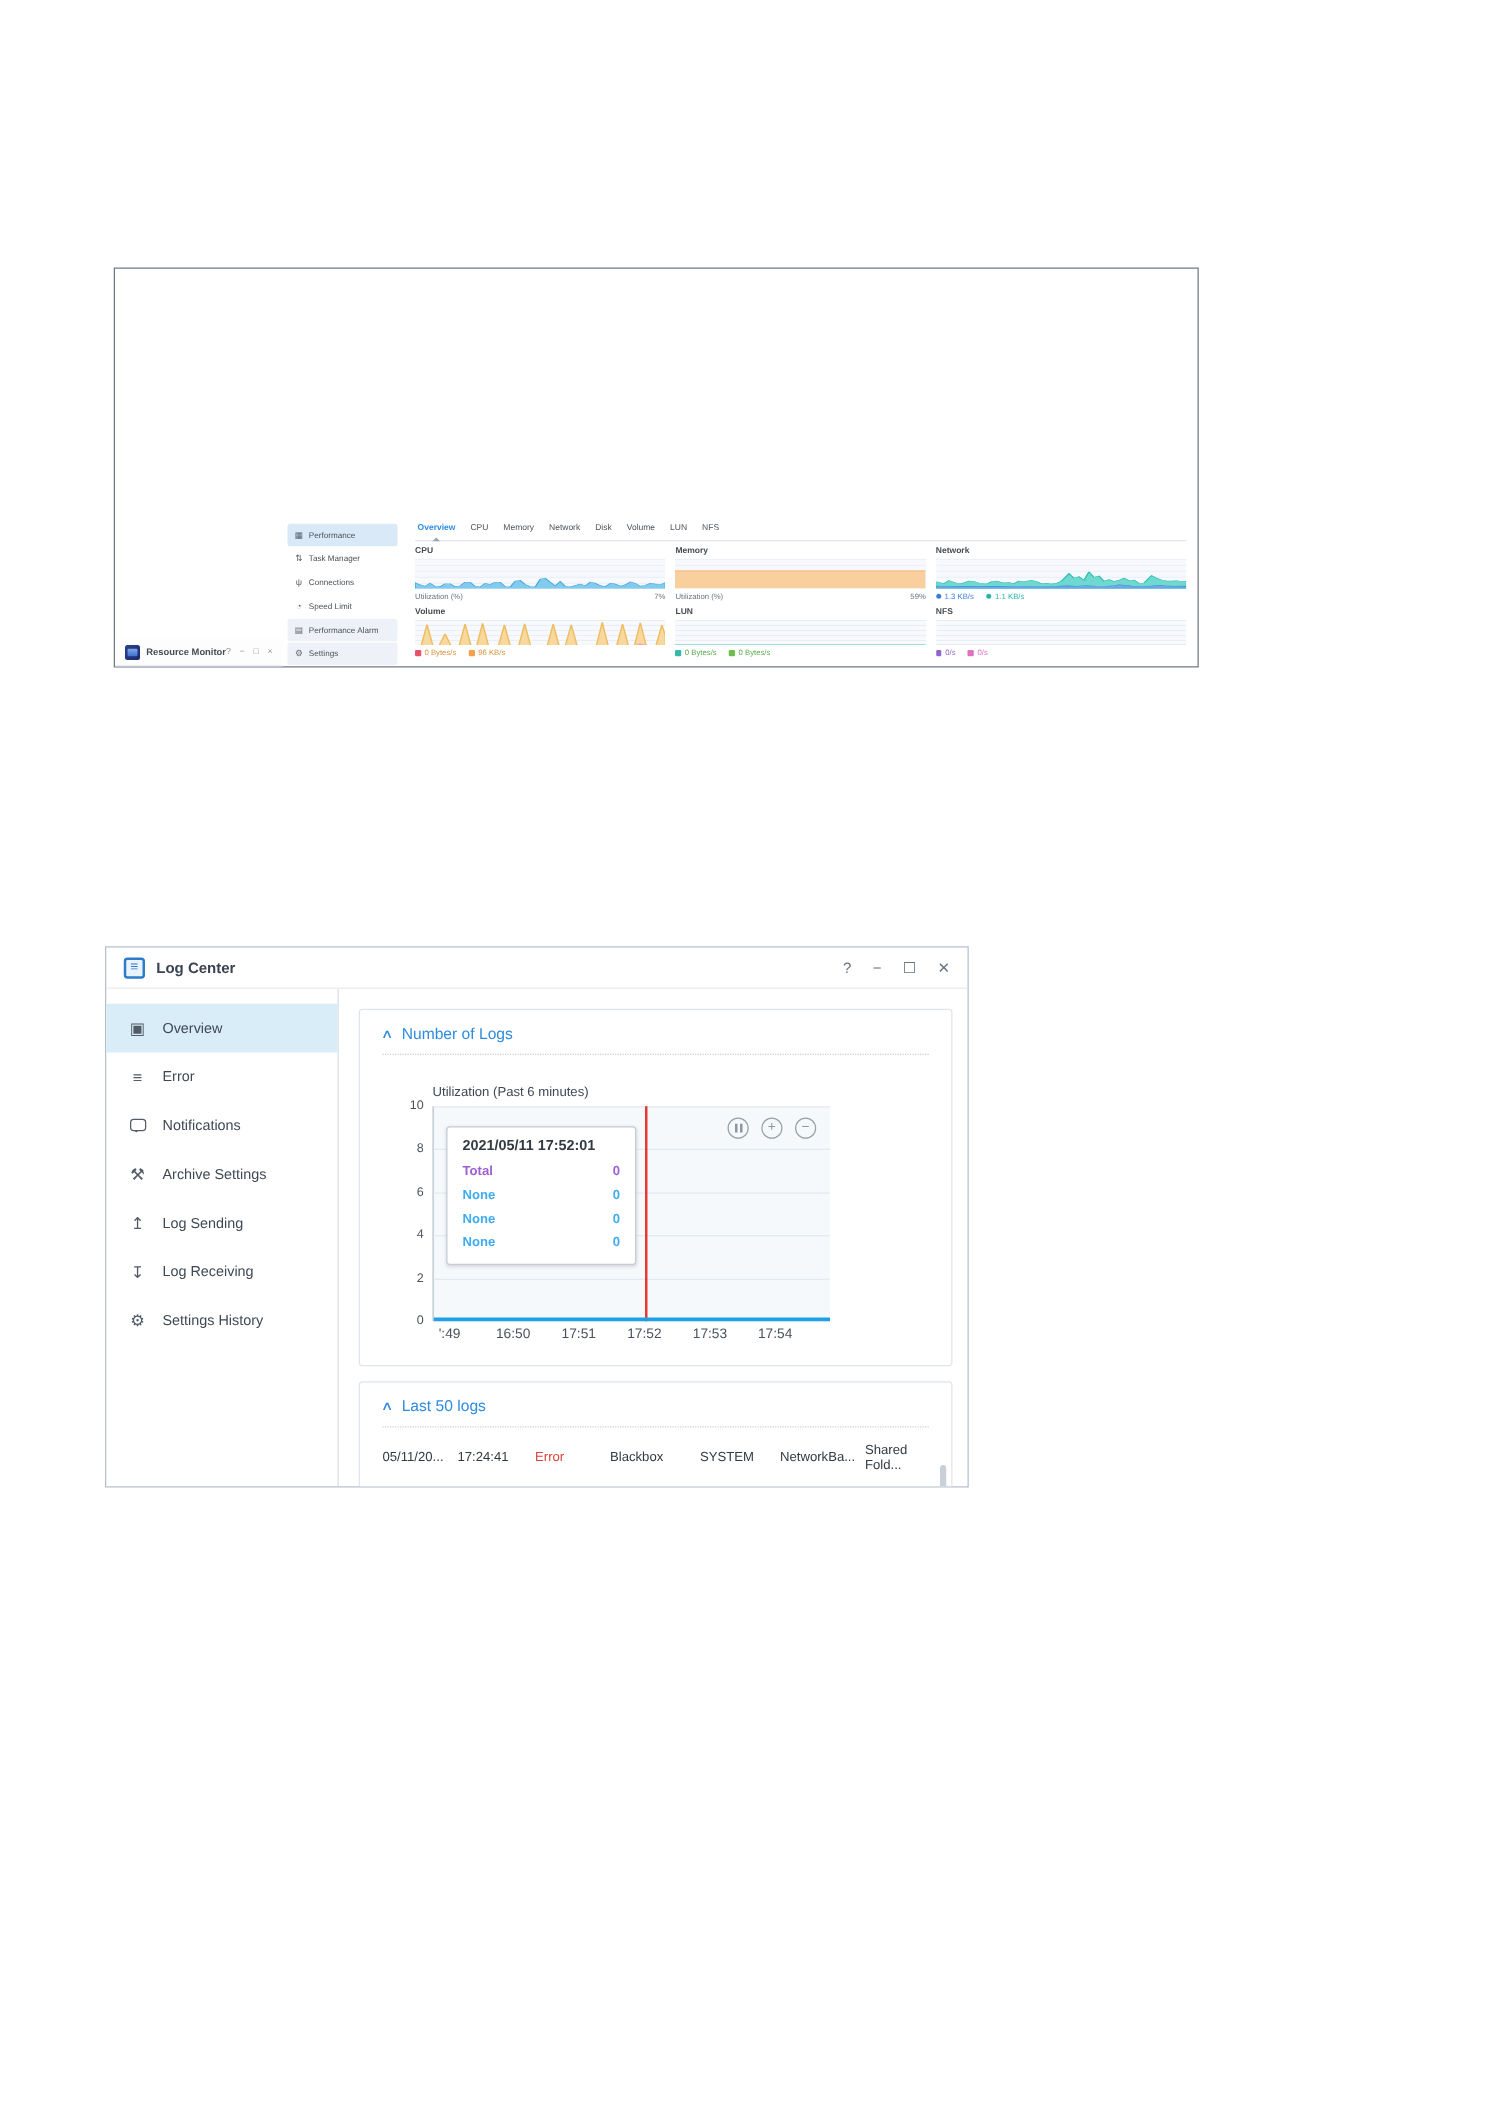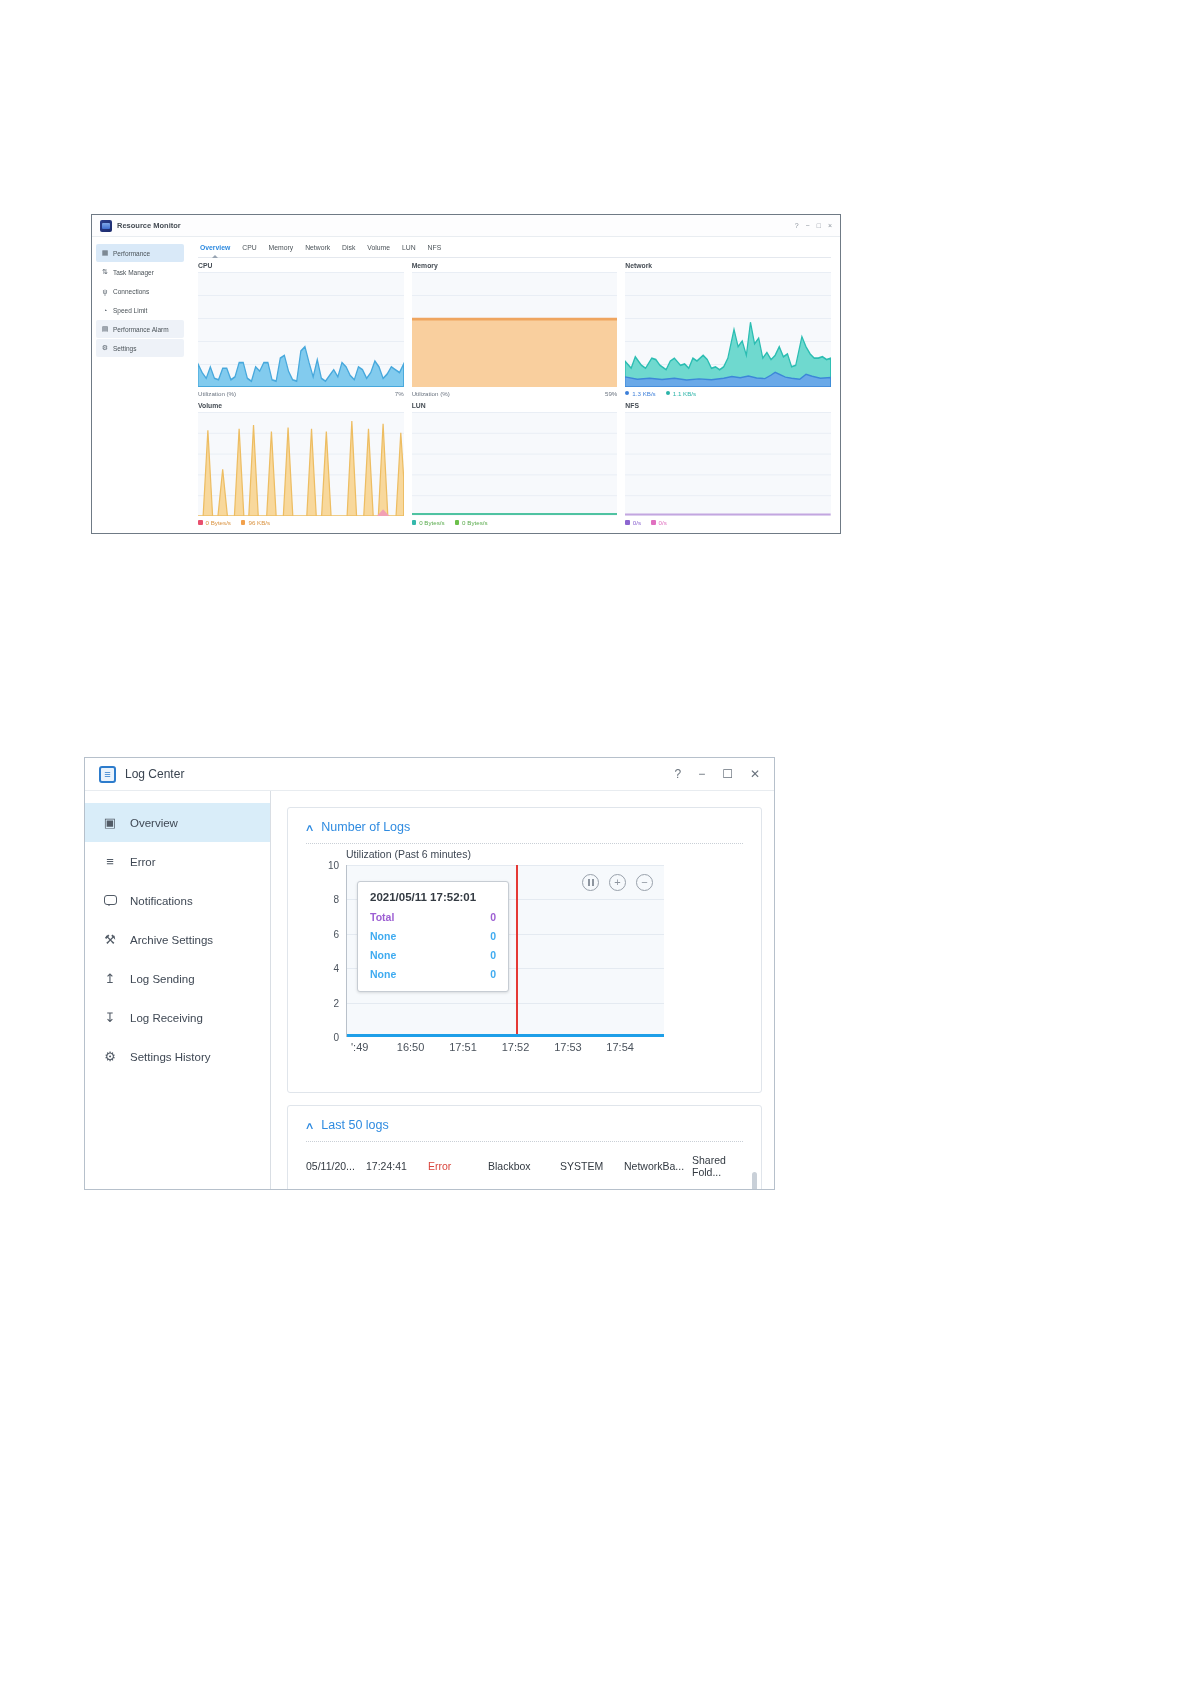--- a/index.html
+++ b/index.html
@@ -1,22 +1,22 @@
 <!DOCTYPE html>
 <html><head>
 <meta charset="utf-8">
 <style>
   * { margin:0; padding:0; box-sizing:border-box; }
   html,body { background:#ffffff; }
   .canvas { position:relative; width:1191px; height:1684px; background:#fff;
             font-family:"Liberation Sans", sans-serif; overflow:hidden; }
 
   
-  .win-rm { position:absolute; left:91px; top:214px; width:750px; height:320px;
-            background:#fff; border:1px solid #6f7a85; display:flex; flex-direction:column; }
+  .win-rm { position:absolute; left:91px; top:214px; width:868px; height:320px;
+            background:#fff; border:1px solid #6f7a85; display:flex; flex-direction:row;align-items:flex-end; }
   .rm-titlebar { height:22px; flex:none; display:flex; align-items:center; padding:0 8px;
                  border-bottom:1px solid #e9edf1; background:#fdfdfe; }
   .rm-appicon { width:12px; height:12px; flex:none; background:linear-gradient(135deg,#2b3f8e,#1b2a6b);
                 border-radius:2px; position:relative; }
   .rm-appicon::after { content:""; position:absolute; left:2px; right:2px; top:3px; bottom:3px;
                        background:linear-gradient(180deg,#7fa8e8,#3f6fd0); border-radius:1px; }
   .rm-title { font-size:7.5px; font-weight:bold; color:#454c54; margin-left:5px; }
   .rm-controls { margin-left:auto; display:flex; gap:7px; font-size:7px; color:#8a929b; }
   .rm-controls span { cursor:default; }
   .rm-body { flex:1; display:flex; min-height:0; }
@@ -56,40 +56,40 @@
   .c-nfs2 { background:#e070c0; } .t-nfs2 { color:#e070c0; }
 
   
   .win-lc { position:absolute; left:84px; top:757px; width:691px; height:433px;
             background:#fff; border:1px solid #b6c0cb; display:flex; flex-direction:column; overflow:hidden; }
   .lc-titlebar { height:33px; flex:none; display:flex; align-items:center; gap:9px;
                  padding:0 14px; border-bottom:1px solid #e8ecf0; }
   .lc-appicon { width:17px; height:17px; flex:none; border:2px solid #2d7ccc; border-radius:3px;
                 color:#2d7ccc; display:flex; align-items:center; justify-content:center;
                 font-size:11px; font-weight:bold; background:#eaf3fc; }
-  .lc-title { font-size:12px; font-weight:normal; color:#3a4450; }
+  .lc-title { font-size:12px; font-weight:bold; color:#3a4450; }
   .lc-controls { margin-left:auto; display:flex; gap:17px; color:#6a737d; font-size:12px; }
   .lc-controls span { cursor:default; line-height:1; }
   .lc-body { flex:1; display:flex; min-height:0; }
   .lc-sidebar { width:186px; flex:none; border-right:1px solid #d9dee4; padding-top:12px; }
   .lc-item { height:39px; display:flex; align-items:center; gap:12px; padding:0 10px 0 17px;
              font-size:11.5px; color:#3f4854; cursor:default; }
   .lc-item.active { background:#d9edf9; }
   .lc-item .ic { width:16px; flex:none; font-size:13px; color:#525b66; text-align:center; }
   .ic-bubble { position:relative; width:13px; height:10px; border:1.5px solid #525b66;
                border-radius:3px; display:inline-block; }
   .ic-bubble::after { content:""; position:absolute; left:2px; bottom:-4px;
                       border:2.5px solid transparent; border-top-color:#525b66; }
   .lc-content { flex:1; min-width:0; padding:16px 12px 0 16px; display:flex; flex-direction:column; gap:12px; }
   .card { border:1px solid #e0e5eb; border-radius:3px; background:#fff; padding:12px 18px 0 18px; flex:none; }
   .card-head { display:flex; align-items:center; gap:8px; color:#2f8be0; font-size:12.5px;
                padding-bottom:9px; border-bottom:1px dotted #c9cfd6; }
   .chev { font-size:10px; color:#2f8be0; transform:scaleX(1.4); }
   .card1 { height:286px; }
-  .chart-wrap { margin-top:4px; padding-left:14px; }
+  .chart-wrap { margin-top:24px; padding-left:14px; }
   .chart-title { font-size:10.5px; color:#3f4854; margin-left:26px; margin-bottom:5px; }
   .chart-row { display:flex; }
   .yaxis { width:26px; flex:none; position:relative; height:172px; }
   .yaxis span { position:absolute; right:7px; transform:translateY(-50%); font-size:10px; color:#4a525c; }
   .plot { width:318px; height:172px; position:relative; background:#f6f9fc;
           border-left:1px solid #b9c1ca; }
   .gline { position:absolute; left:0; right:0; height:1px; background:#e4eaf1; }
   .baseline { position:absolute; left:0; right:0; bottom:0; height:3px; background:#1e9fe8; }
   .redline { position:absolute; top:0; bottom:0; width:2px; background:#e53935; left:53.3%; }
   .plot-controls { position:absolute; top:9px; right:11px; display:flex; gap:10px; }

